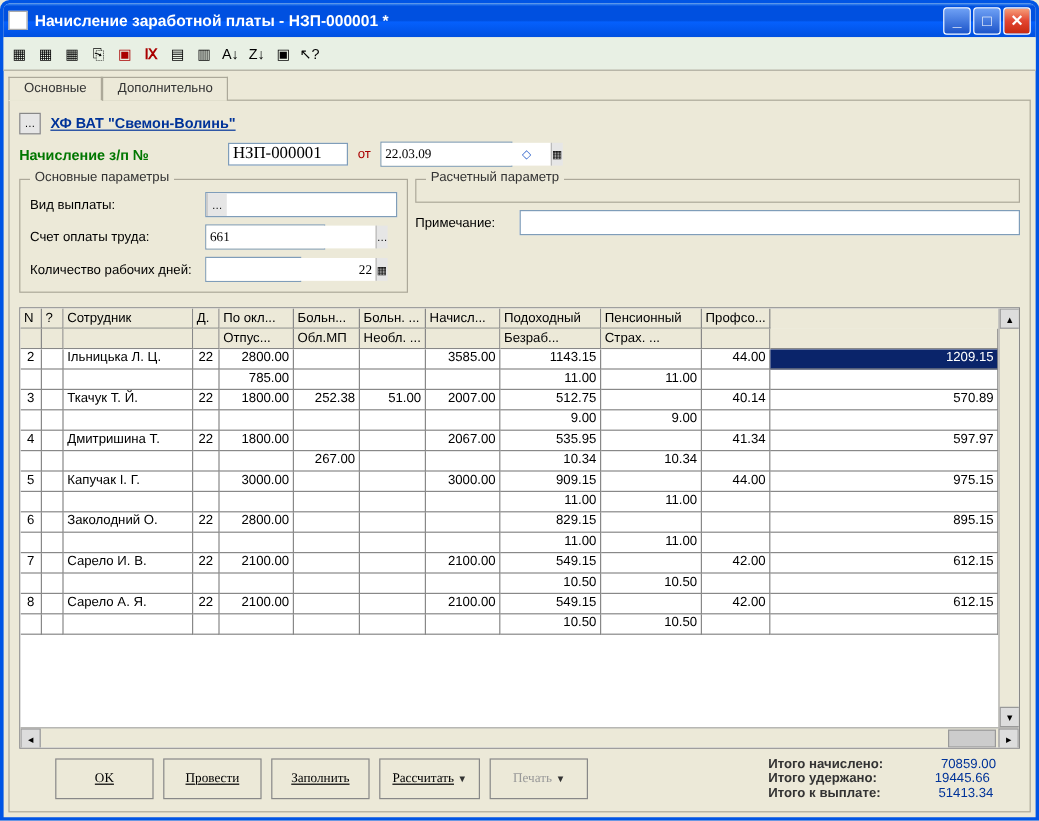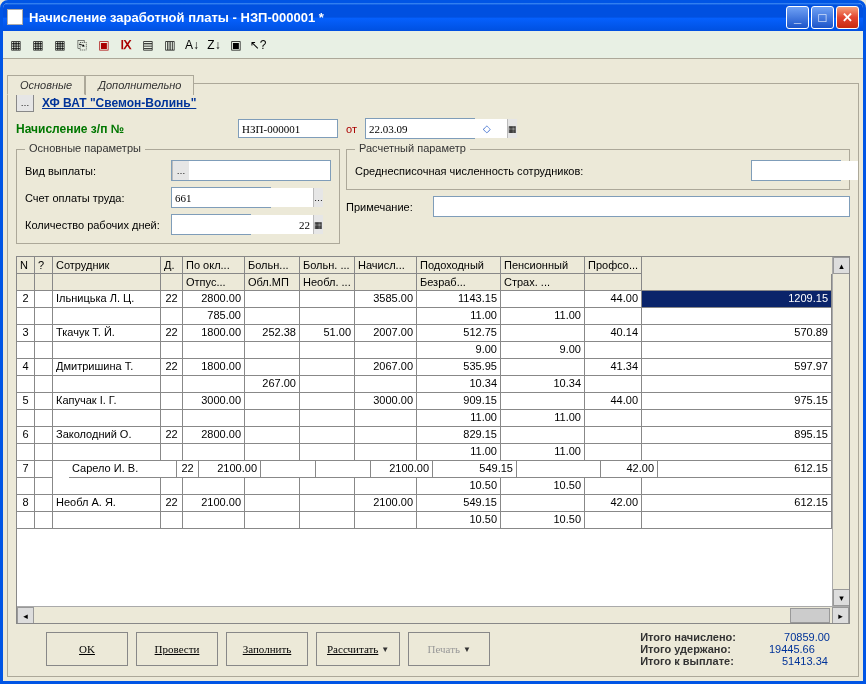--- a/index.html
+++ b/index.html
@@ -71,23 +71,22 @@
     display: flex;
     padding: 4px 4px 0 4px;
     gap: 0;
   }
   .tab {
     padding: 3px 12px;
     border: 1px solid #aca899;
     background: #ece9d8;
     border-bottom: none;
     position: relative;
-    top: 12px;
+    top: 1px;
     color: #333;
-    font-style: italic;
   }
   .tab.active {
     background: #ece9d8;
     border-bottom: 1px solid #ece9d8;
     z-index: 2;
   }
   .tab-panel {
     flex: 1;
     border: 1px solid #aca899;
     margin: 0 4px 4px 4px;
@@ -114,23 +113,22 @@
     vertical-align: middle;
   }
   .row1 { display: flex; align-items: center; margin-bottom: 6px; }
   .row2 { display: flex; align-items: center; gap: 8px; margin-bottom: 6px; }
   .green-label { color: #007700; font-weight: bold; font-size: 12px; }
   input.fld {
     border: 1px solid #7f9db9;
     height: 19px;
     padding: 1px 3px;
     font-family: Tahoma;
-    font-size: 11px;
+    font-size: 14px;
     background: #fff;
-    margin-left: 48px;
   }
   .fieldset {
     border: 1px solid #aca899;
     position: relative;
     padding: 10px 8px 8px 8px;
     margin-top: 4px;
   }
   .fieldset .legend {
     position: absolute;
     top: -8px; left: 8px;
@@ -330,27 +328,20 @@
           <div class="combo" style="width:80px">
             <input style="text-align: right;" value="22">
             <div class="cbtn">▦</div>
           </div>
         </div>
       </div>
 
       <div style="flex:1;display:flex;flex-direction:column;gap:6px">
         <div class="fieldset">
           <div class="legend">Расчетный параметр</div>
-          <div class="param-line" style="margin-bottom:0">
-            <label style="width:auto;flex:1">Среднесписочная численность сотрудников:</label>
-            <div class="combo" style="width:90px">
-              <input style="text-align: right;" value="39.00">
-
-            </div>
-          </div>
         </div>
         <div style="display:flex;align-items:center;gap:20px">
           <label>Примечание:</label>
           <div class="note-input"></div>
         </div>
       </div>
     </div>
 
     <div class="grid-wrap">
       <div class="grid-main">
@@ -519,21 +510,21 @@
                 <div class="gc " style="width: 55px;"></div>
                 <div class="gc " style="width: 62px;"></div>
                 <div class="gc " style="width: 84px;">11.00</div>
                 <div class="gc " style="width: 84px;">11.00</div>
                 <div class="gc " style="width: 57px;"></div>
                 <div class="gc " style="width: auto; flex: 1 1 0%;"></div>
               </div>
               <div class="grow">
                 <div class="gc c" style="width: 18px;">7</div>
                 <div class="gc c" style="width: 18px;"></div>
-                <div class="gc l" style="width: 108px; margin-left: 16px;">Сарело И. В.</div>
+                <div class="gc l" style="width: 108px;">Сарело И. В.</div>
                 <div class="gc c" style="width: 22px;">22</div>
                 <div class="gc " style="width: 62px;">2100.00</div>
                 <div class="gc " style="width: 55px;"></div>
                 <div class="gc " style="width: 55px;"></div>
                 <div class="gc " style="width: 62px;">2100.00</div>
                 <div class="gc " style="width: 84px;">549.15</div>
                 <div class="gc " style="width: 84px;"></div>
                 <div class="gc " style="width: 57px;">42.00</div>
                 <div class="gc " style="width: auto; flex: 1 1 0%;">612.15</div>
               </div>
@@ -547,21 +538,21 @@
                 <div class="gc " style="width: 55px;"></div>
                 <div class="gc " style="width: 62px;"></div>
                 <div class="gc " style="width: 84px;">10.50</div>
                 <div class="gc " style="width: 84px;">10.50</div>
                 <div class="gc " style="width: 57px;"></div>
                 <div class="gc " style="width: auto; flex: 1 1 0%;"></div>
               </div>
               <div class="grow">
                 <div class="gc c" style="width: 18px;">8</div>
                 <div class="gc c" style="width: 18px;"></div>
-                <div class="gc l" style="width: 108px;">Необл А. Я.</div>
+                <div class="gc l" style="width: 108px;">Сарело А. Я.</div>
                 <div class="gc c" style="width: 22px;">22</div>
                 <div class="gc " style="width: 62px;">2100.00</div>
                 <div class="gc " style="width: 55px;"></div>
                 <div class="gc " style="width: 55px;"></div>
                 <div class="gc " style="width: 62px;">2100.00</div>
                 <div class="gc " style="width: 84px;">549.15</div>
                 <div class="gc " style="width: 84px;"></div>
                 <div class="gc " style="width: 57px;">42.00</div>
                 <div class="gc " style="width: auto; flex: 1 1 0%;">612.15</div>
               </div>
@@ -614,21 +605,21 @@
             <span>Печать</span>
             <span class="drop-arrow">▼</span>
           </button>
       </div>
       <div style="flex:1"></div>
       <div class="totals" style="flex-direction:column;gap:0">
         <div style="display:flex;gap:14px">
             <span class="labels">Итого начислено:</span>
             <span class="vals">70859.00</span>
           </div>
-        <div style="display:flex;gap:4px">
+        <div style="display:flex;gap:14px">
             <span class="labels">Итого удержано:</span>
             <span class="vals">19445.66</span>
           </div>
         <div style="display:flex;gap:14px">
             <span class="labels">Итого к выплате:</span>
             <span class="vals">51413.34</span>
           </div>
       </div>
     </div>
 

